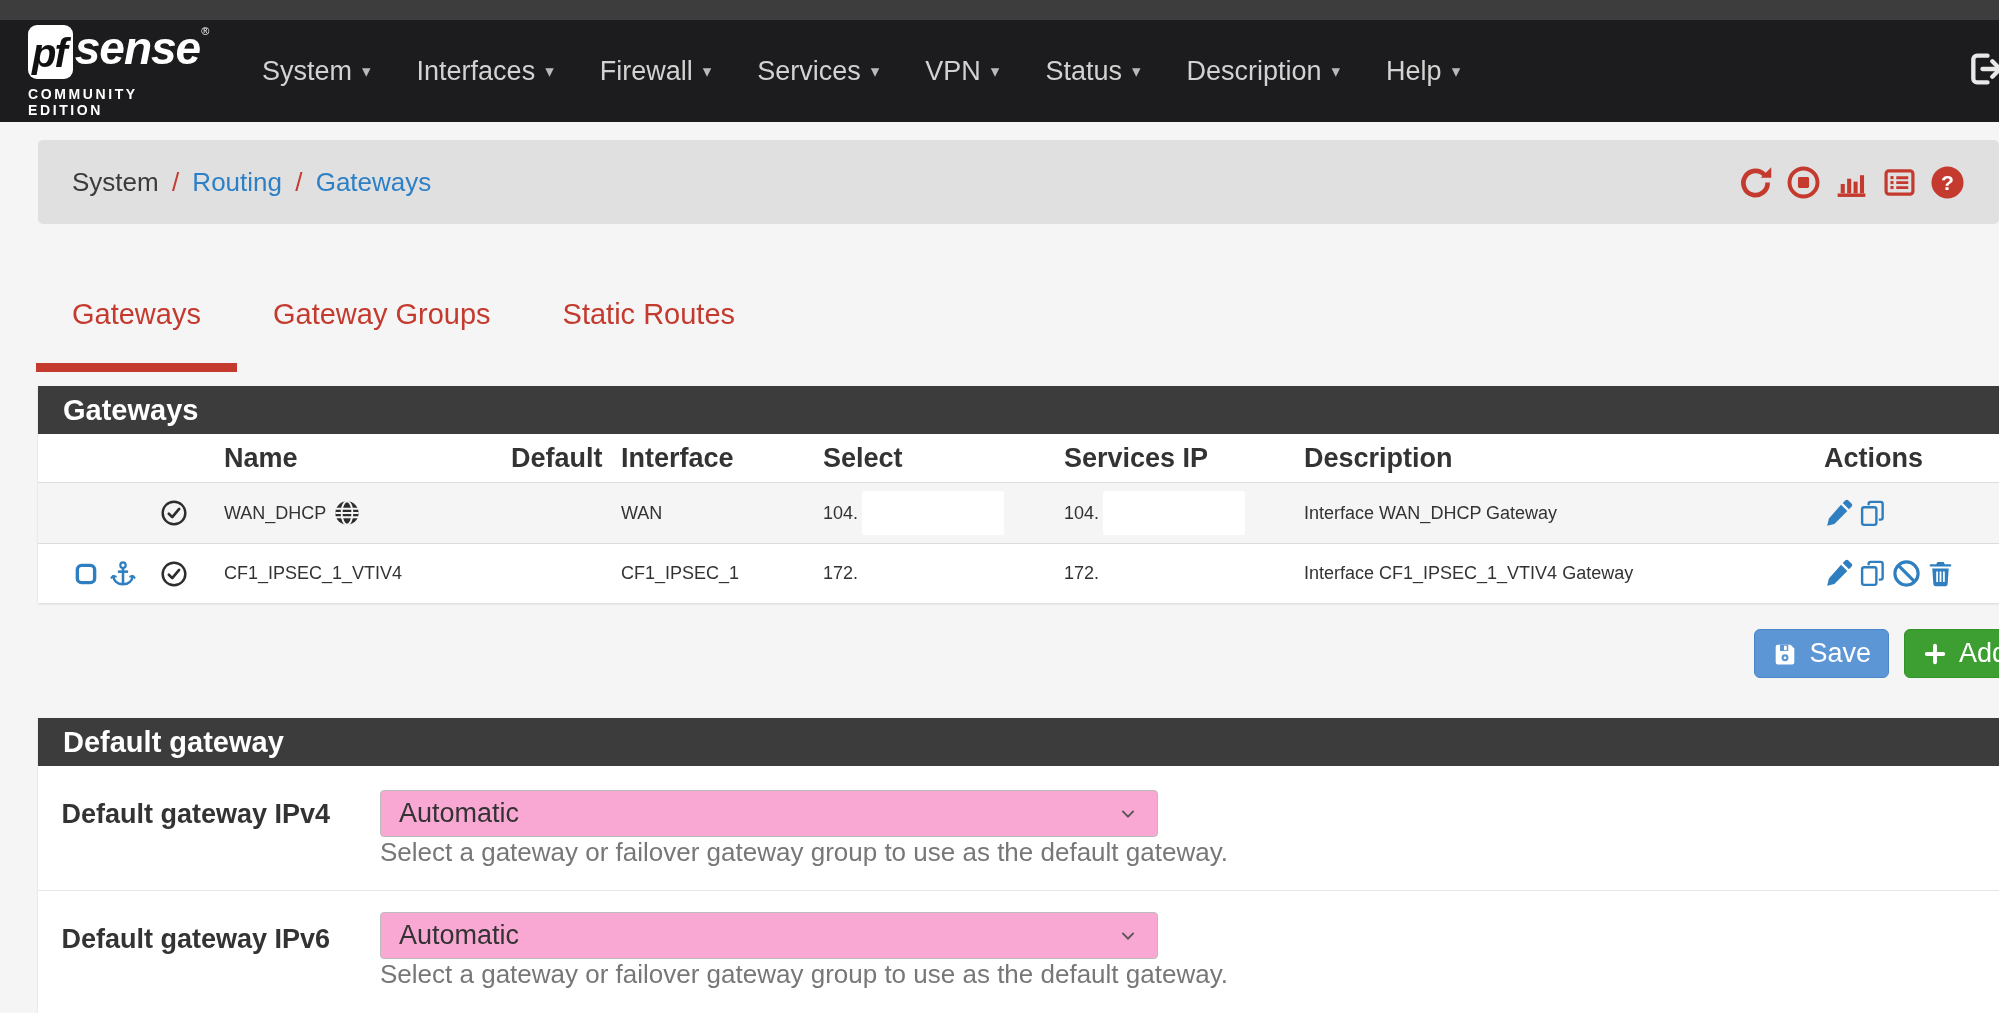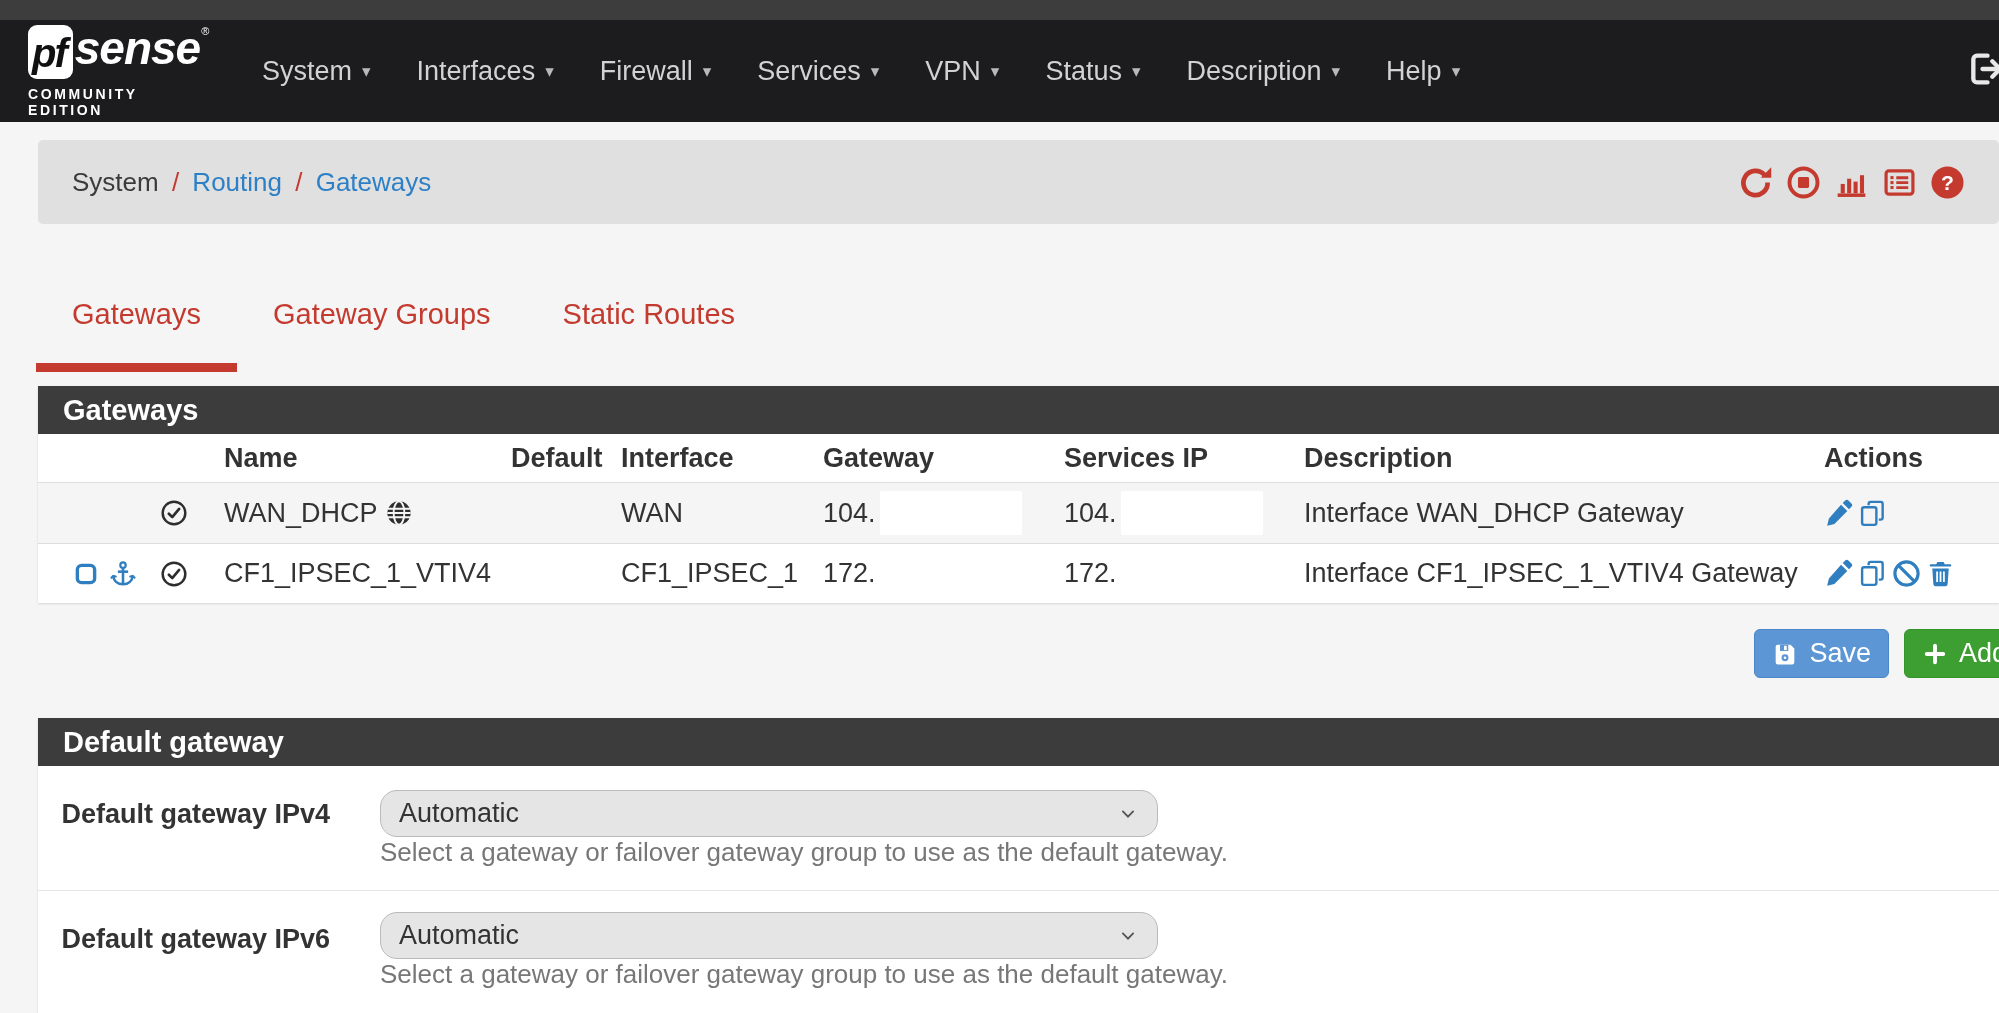--- a/index.html
+++ b/index.html
@@ -49,21 +49,21 @@
   .tab.active{border-bottom-color:var(--red)}
 
   
   .panel{margin-left:38px;margin-top:14px;background:#fff;box-shadow:0 1px 2px rgba(0,0,0,.12)}
   .panel-heading{height:48px;background:var(--panel-head);color:#fff;font-weight:bold;font-size:29px;
                  display:flex;align-items:center;padding-left:25px}
 
   
   .trow{display:grid;grid-template-columns:170px 287px 110px 202px 241px 240px 520px 1fr;align-items:center}
   .thead{height:49px;font-weight:bold;border-bottom:1px solid #ddd;font-size:27px}
-  .tbody-row{height:60px;font-size:27px}
+  .tbody-row{height:60px;font-size:18px}
   .tbody-row + .tbody-row{border-top:1px solid #ddd}
   .tbody-row.striped{background:var(--stripe)}
   .tcell{padding-left:16px;white-space:nowrap;display:flex;align-items:center}
   .cell-icons{justify-content:flex-end;padding-right:20px}
   .row-icon{width:28px;height:28px;display:inline-block}
   .row-icon svg{width:28px;height:28px;display:block}
   .lead-icon{color:var(--icon-blue);margin-right:9px}
   .status-icon{color:#2d2d2d;margin-left:14px}
   .name-icon{color:#2d2d2d;margin-left:7px}
   .redact{display:inline-block;width:142px;height:44px;background:#fff;margin-left:4px;border-radius:2px}
@@ -79,21 +79,21 @@
   .btn-save{background:var(--save-blue);border-color:#4a86c8;margin-right:15px}
   .btn-save .btn-icon{color:var(--save-blue)}
   .btn-add{background:var(--add-green);border-color:#339428}
 
   
   .panel.second{margin-top:40px}
   .form-row{display:grid;grid-template-columns:330px 1fr;border-bottom:1px solid #e6e6e6}
   .form-row:last-child{border-bottom:none}
   .form-row .flabel{text-align:right;padding:33px 38px 0 0;font-weight:bold;font-size:27px;color:#333}
   .fcontrol{padding:24px 0 22px 12px}
-  .select{width:778px;height:47px;border:1.5px solid #bbb;border-radius:17px;background:#e5e5e5;
+  .select{width:778px;height:47px;border:1.5px solid #bbb;border-radius:4px;background:#f9a8d4;
           display:flex;align-items:center;padding:0 18px;font-size:27px;color:#333;cursor:pointer;position:relative}
   .select .chev{margin-left:auto;width:22px;height:22px}
   .select .chev svg{width:22px;height:22px;display:block}
   .fhelp{font-size:26px;color:var(--muted);margin-top:0}
   .second .form-row:last-child .fcontrol{padding-top:21px;padding-bottom:26px}
 </style>
 </head>
 <body>
 
 <div class="topstrip"></div>
@@ -199,21 +199,21 @@
   </ul>
 
 <section class="panel">
   <header class="panel-heading">Gateways</header>
   <div id="gw-table">
       <div class="trow thead">
         <div class="tcell"></div>
         <div class="tcell">Name</div>
         <div class="tcell">Default</div>
         <div class="tcell">Interface</div>
-        <div class="tcell">Gateway</div>
+        <div class="tcell">Select</div>
         <div class="tcell">Services IP</div>
         <div class="tcell">Description</div>
         <div class="tcell">Actions</div>
       </div>
       <div class="trow tbody-row striped">
         <div class="tcell cell-icons">
           <span class="row-icon status-icon">
             <svg viewBox="0 0 24 24">
               <circle cx="12" cy="12" r="9.7" fill="none" stroke="currentColor" stroke-width="2.1"></circle>
               <path d="M7.6 12.6l2.9 2.9 5.9-7" fill="none" stroke="currentColor" stroke-width="2.3" stroke-linecap="round" stroke-linejoin="round"></path>

